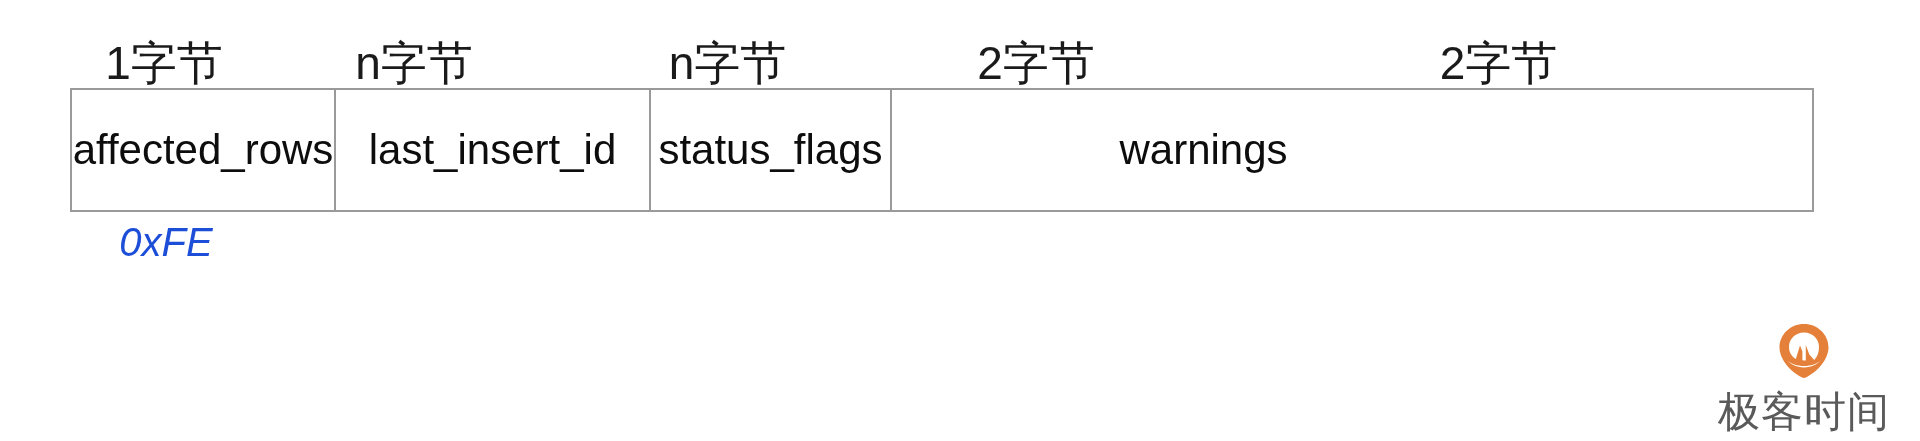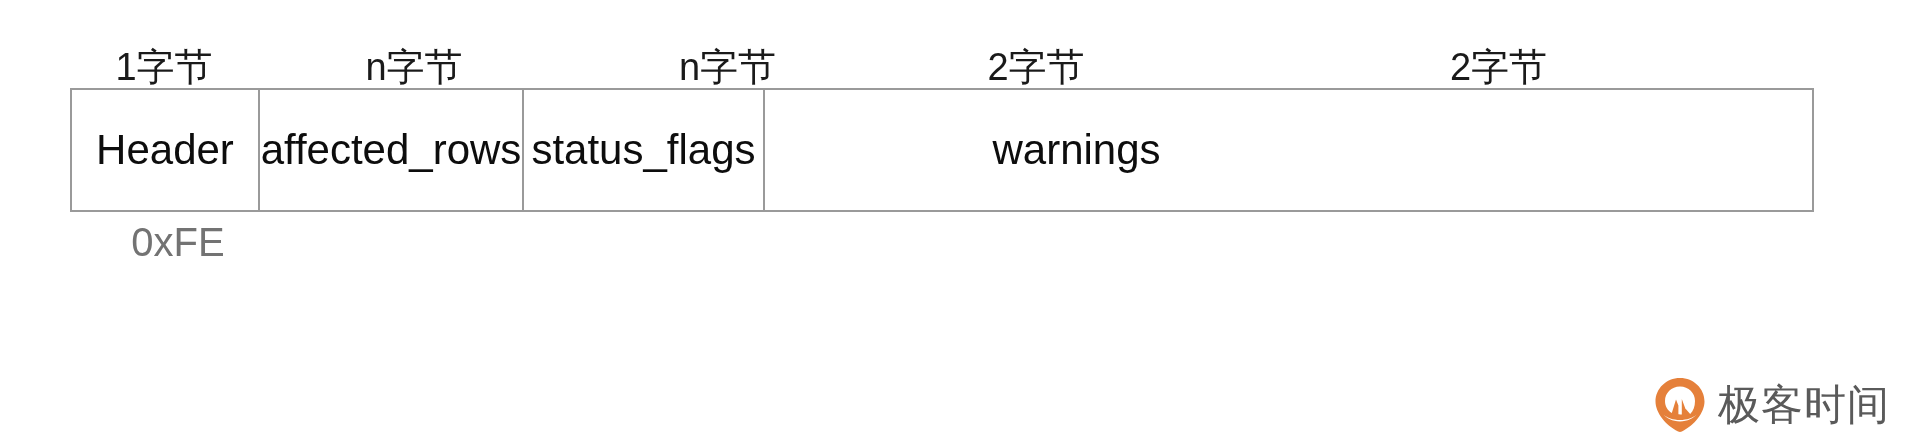--- a/index.html
+++ b/index.html
@@ -30,21 +30,21 @@
     top: 28px;
     width: 1744px;
     height: 58px;
     display: flex;
     flex-direction: row;
   }
   .size-label {
     display: flex;
     align-items: flex-end;
     justify-content: center;
-    font-size: 38px;
+    font-size: 46px;
     line-height: 1;
     color: #1a1a1a;
     letter-spacing: 0px;
     white-space: nowrap;
   }
 
   
   .packet-table {
     position: absolute;
     left: 70px;
@@ -69,37 +69,38 @@
     white-space: nowrap;
     background: #ffffff;
   }
   .packet-cell:last-child {
     border-right: none;
   }
 
   
   .annotation {
     position: absolute;
-    left: 84px;
+    left: 72px;
     top: 222px;
     width: 188px;
     text-align: center;
     font-size: 40px;
     line-height: 1;
-    color: #737373;
+    color: #1d4ed8;
     white-space: nowrap;
+    font-style: italic;
   }
 
   
   .brand-logo {
     position: absolute;
     right: 30px;
     bottom: 8px;
     display: flex;
-    flex-direction: row;
+    flex-direction: column;
     align-items: center;
     gap: 12px;
   }
   .brand-mark {
     width: 52px;
     height: 56px;
     display: block;
     flex: 0 0 auto;
   }
   .brand-text {
@@ -118,22 +119,22 @@
 
   <div class="size-label-row">
     <div class="size-label" style="width:188px">1字节</div>
     <div class="size-label" style="width:312px">n字节</div>
     <div class="size-label" style="width:315px">n字节</div>
     <div class="size-label" style="width:302px">2字节</div>
     <div class="size-label" style="width:623px">2字节</div>
   </div>
 
   <div class="packet-table">
-    <div class="packet-cell" style="width:188px">Header</div>
     <div class="packet-cell" style="width:264px">affected_rows</div>
+    <div class="packet-cell" style="width:315px">last_insert_id</div>
     <div class="packet-cell" style="width:241px">status_flags</div>
     <div class="packet-cell" style="width:623px">warnings</div>
   </div>
 
   <div class="annotation">0xFE</div>
 
   <div class="brand-logo">
     <svg class="brand-mark" viewBox="0 0 52 56">
       <path d="M26 1 C12.3 1 1.5 11.6 1.5 24.6 C1.5 35.6 11.5 48.3 24.1 54.6 C25.3 55.2 26.7 55.2 27.9 54.6 C40.5 48.3 50.5 35.6 50.5 24.6 C50.5 11.6 39.7 1 26 1 Z" fill="#e5803a"></path>
       <path d="M26 44.5 C18.5 44.5 12.3 41.2 9.4 37.6 C13.1 41.0 19.0 43.1 26 43.1 C33.0 43.1 38.9 41.0 42.6 37.6 C39.7 41.2 33.5 44.5 26 44.5 Z" fill="#ffffff"></path>

